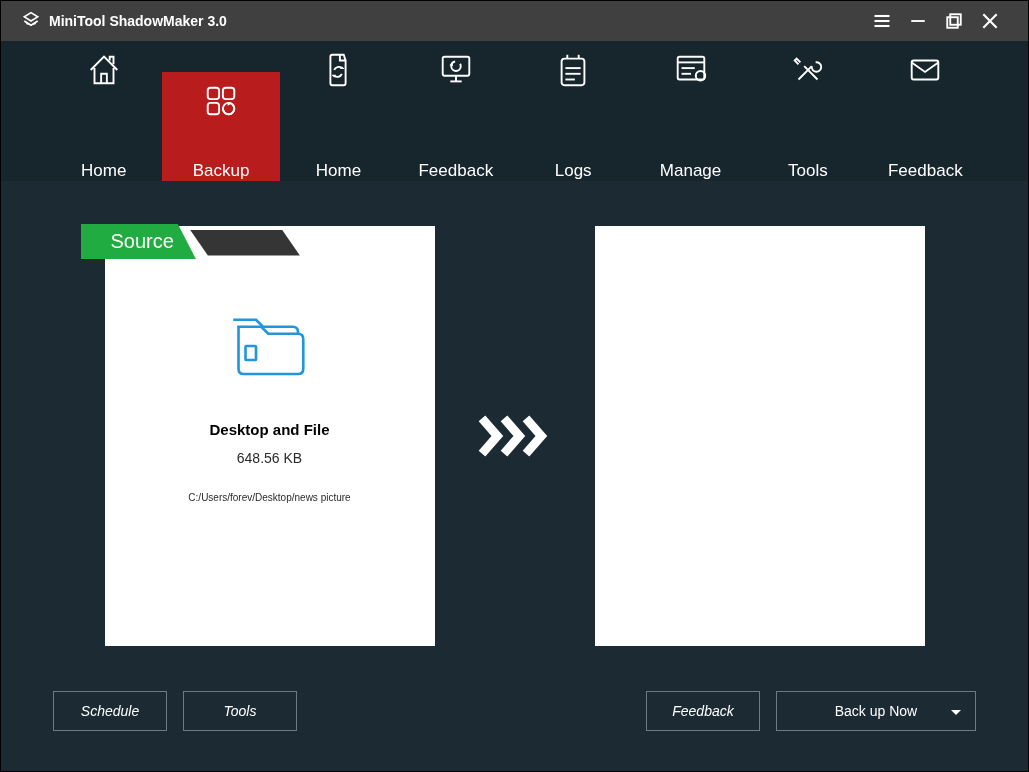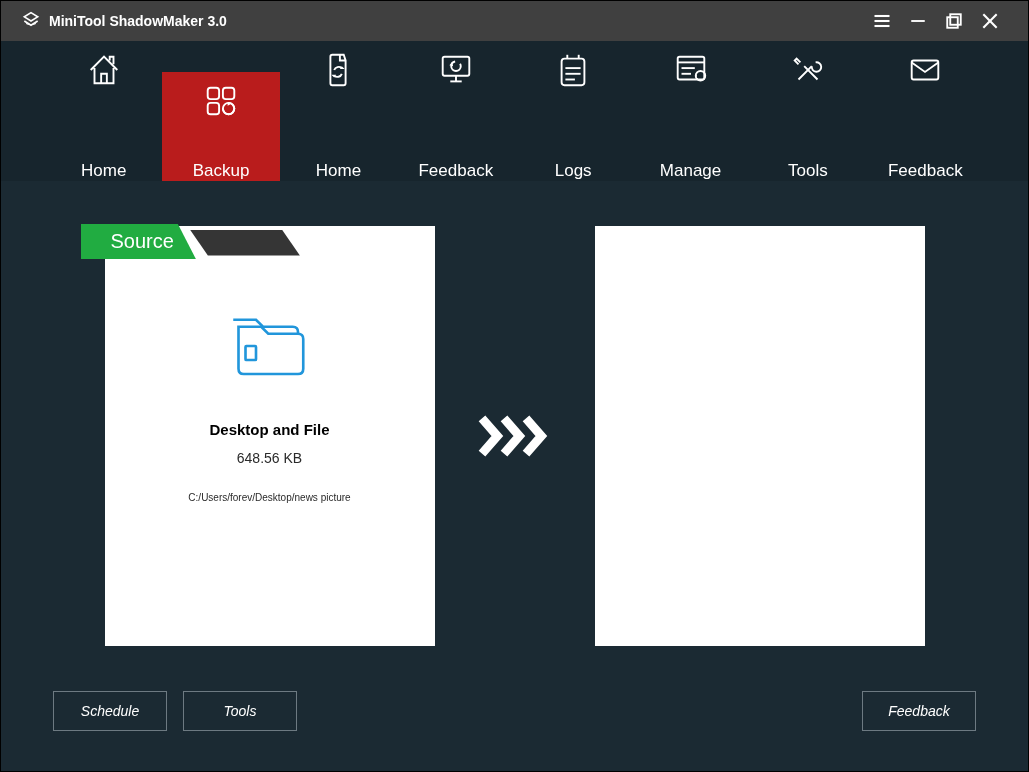--- a/index.html
+++ b/index.html
@@ -202,14 +202,22 @@
 
     <div class="card">
     </div>
   </div>
 
   <div class="footer">
     <div class="btn sm">Schedule</div>
     <div class="btn sm">Tools</div>
     <div class="spacer"></div>
     <div class="btn sm">Feedback</div>
+    <div class="btn lg">
+      <span>Back up Now</span>
+      <span class="dd">
+        <svg width="10" height="6" viewBox="0 0 10 6">
+            <path d="M0 0 L5 5 L10 0 Z" fill="#fff"></path>
+          </svg>
+      </span>
+    </div>
   </div>
 </div>
 
 </body></html>

